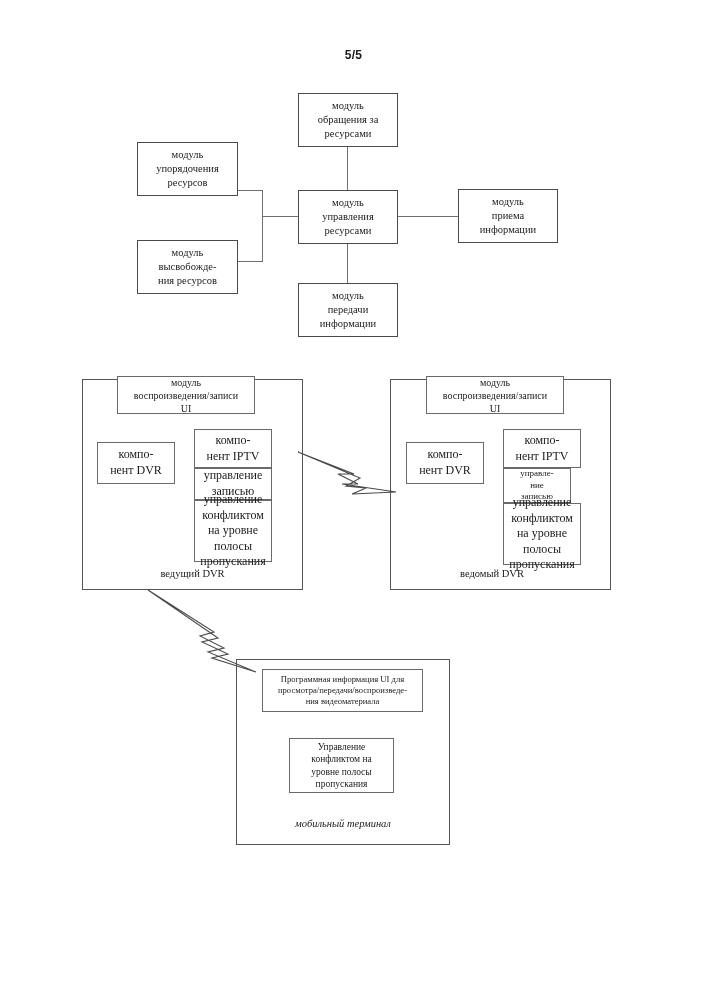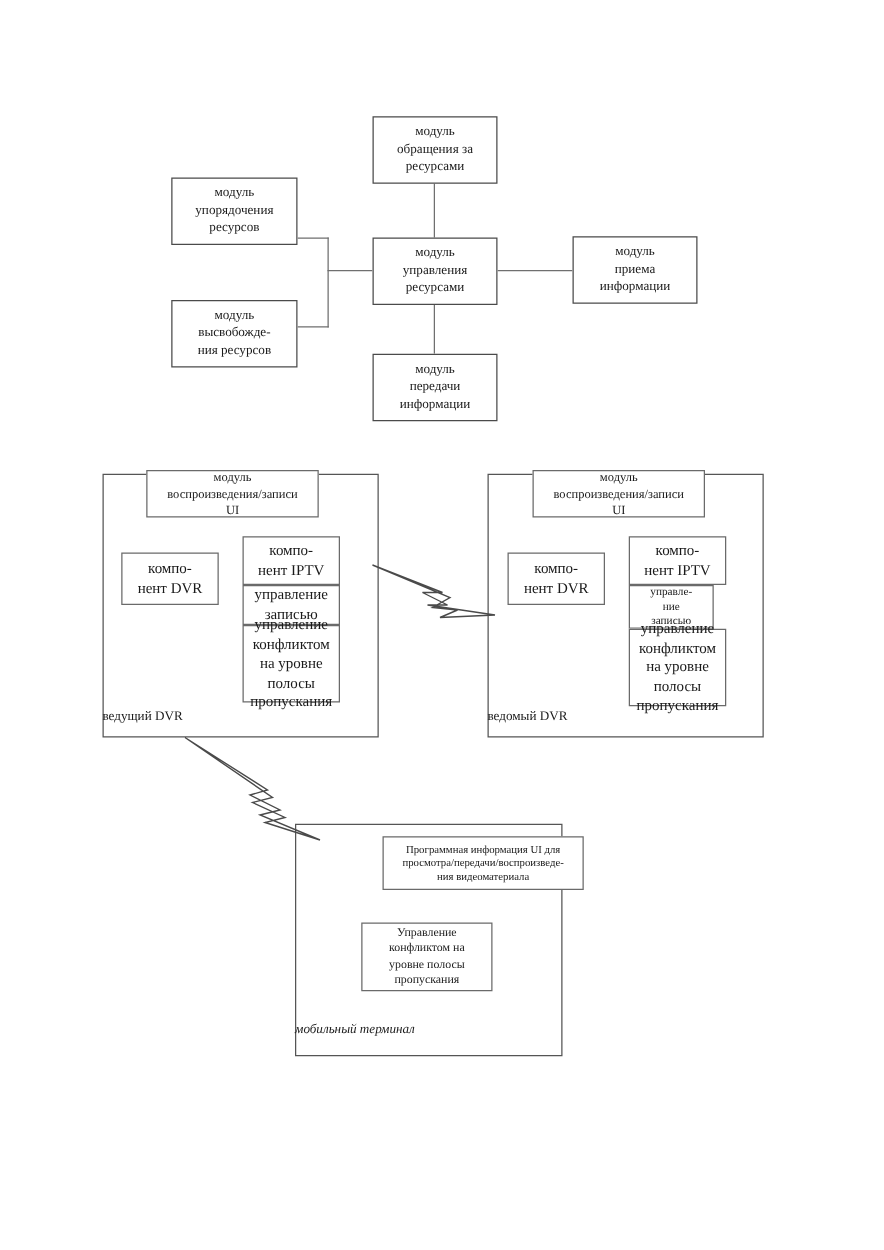--- a/index.html
+++ b/index.html
@@ -83,21 +83,21 @@
   .panel {
     position: absolute;
     box-sizing: border-box;
     border: 1.1px solid #555;
     background: #ffffff;
     z-index: 2;
   }
   .panel-label {
     position: absolute;
     width: 100%;
-    text-align: left;
+    text-align: center;
     font-size: 10.5px;
   }
 
   .sub-box {
     position: absolute;
     box-sizing: border-box;
     border: 1px solid #6a6a6a;
     background: #ffffff;
     display: flex;
     align-items: center;
@@ -126,20 +126,21 @@
     stroke: #4a4a4a;
     stroke-width: 1.1;
     stroke-linejoin: miter;
   }
 </style>
 </head>
 <body>
 
 <div id="page">
 
+  <div class="page-number">5/5</div>
 
   <div class="line v" style="left:347px; top:146px; height:45px;"></div>
   <div class="line v" style="left:347px; top:243px; height:40px;"></div>
   <div class="line h" style="left:398px; top:216px; width:60px;"></div>
   <div class="line h" style="left:262px; top:216px; width:36px;"></div>
   <div class="line v" style="left:262px; top:190px; height:72px;"></div>
   <div class="line h" style="left:238px; top:190px; width:25px;"></div>
   <div class="line h" style="left:238px; top:261px; width:25px;"></div>
 
   <div class="box mod-box" style="left:298px; top:93px; width:100px; height:54px;">
@@ -241,21 +242,21 @@
 конфликтом
 на уровне
 полосы
 пропускания</span>
   </div>
 
   <div class="panel-label" style="left:390px; top:568px; width:204px; z-index:4;">ведомый DVR</div>
 
   <div class="panel" style="left:236px; top:659px; width:214px; height:186px;"></div>
 
-  <div class="sub-box" style="left:262px; top:669px; width:161px; height:43px; font-size:8.6px;margin-left:44px;">
+  <div class="sub-box" style="left:262px; top:669px; width:161px; height:43px; font-size:8.6px;">
     <span class="txt">Программная информация UI для
 просмотра/передачи/воспроизведе-
 ния видеоматериала</span>
   </div>
 
   <div class="sub-box" style="left:289px; top:738px; width:105px; height:55px; font-size:9.5px;">
     <span class="txt">Управление
 конфликтом на
 уровне полосы
 пропускания</span>

